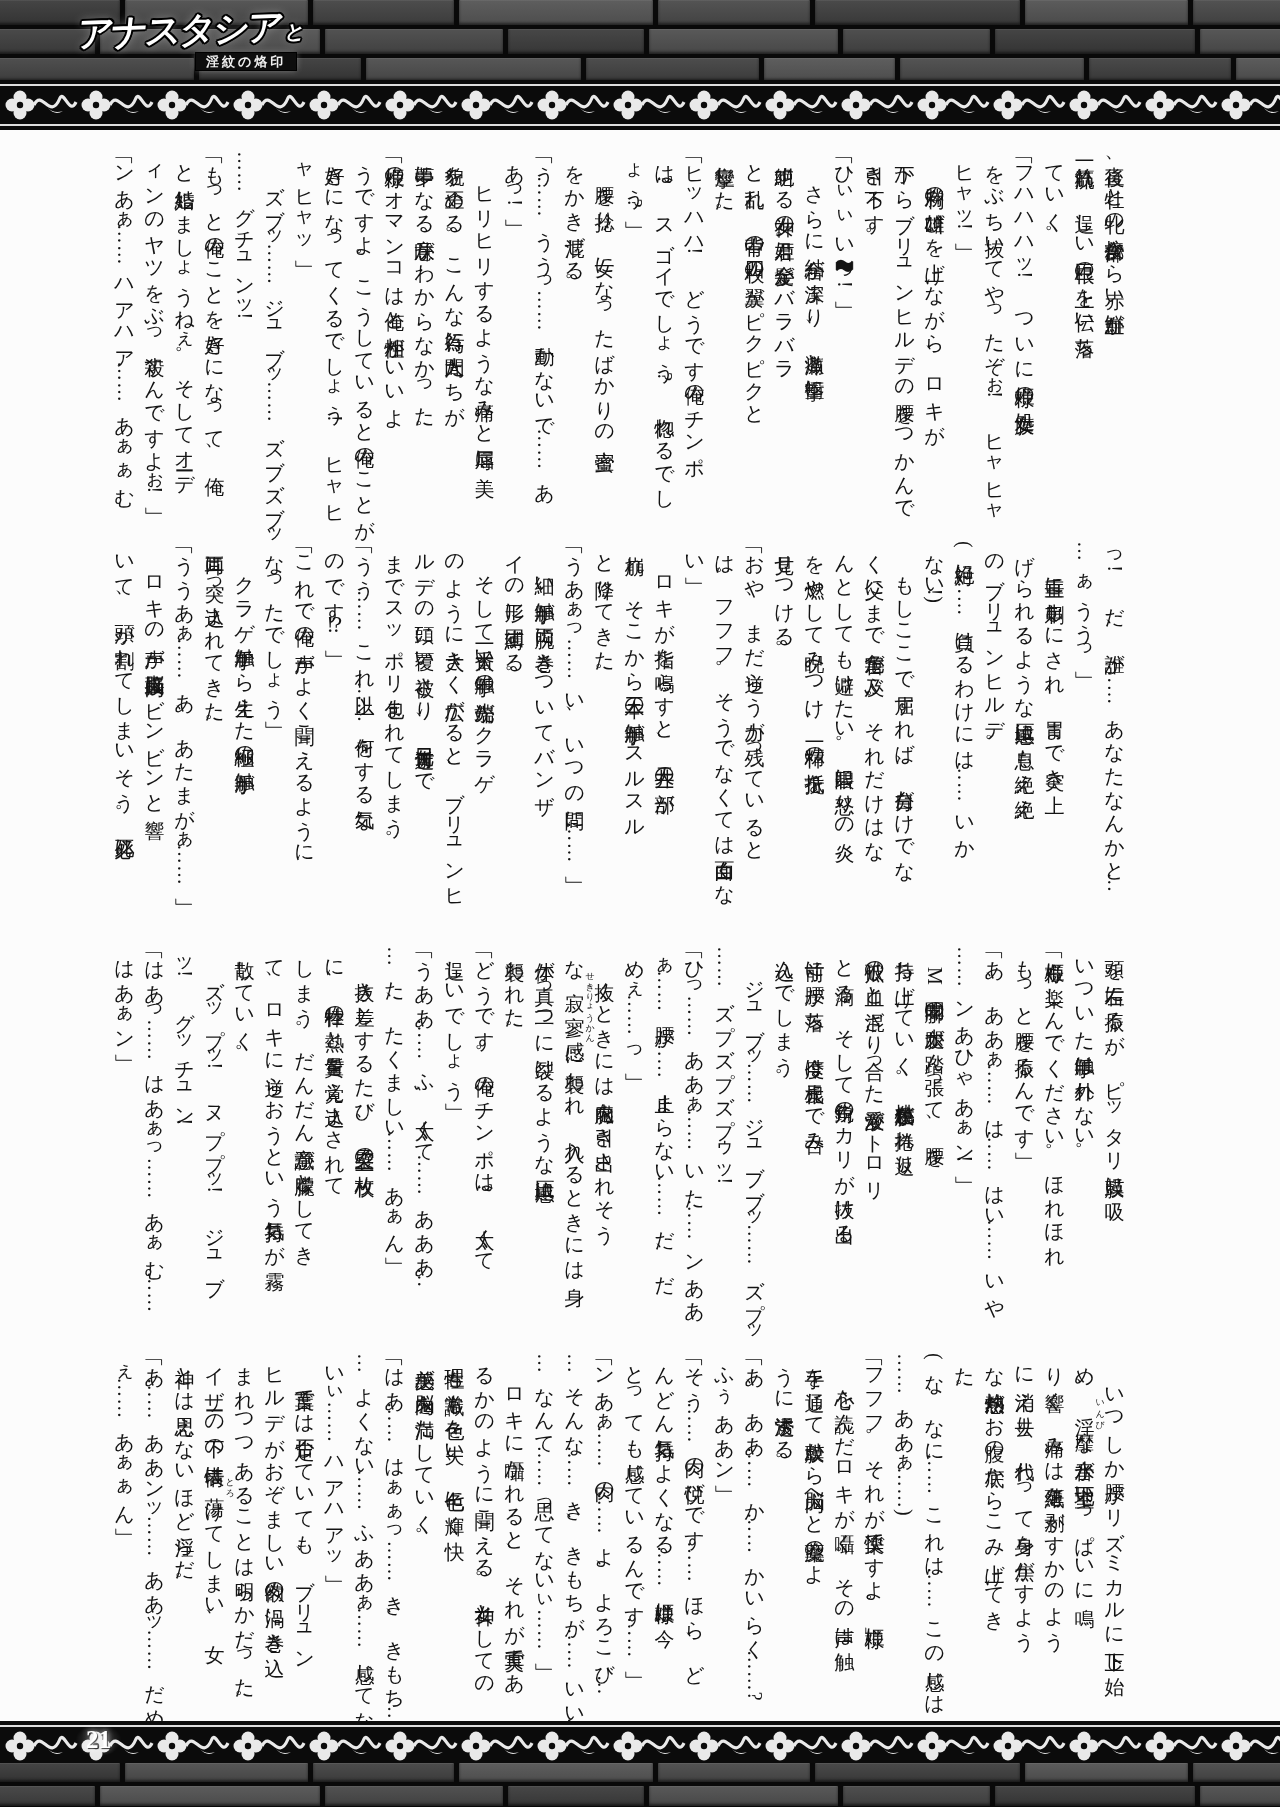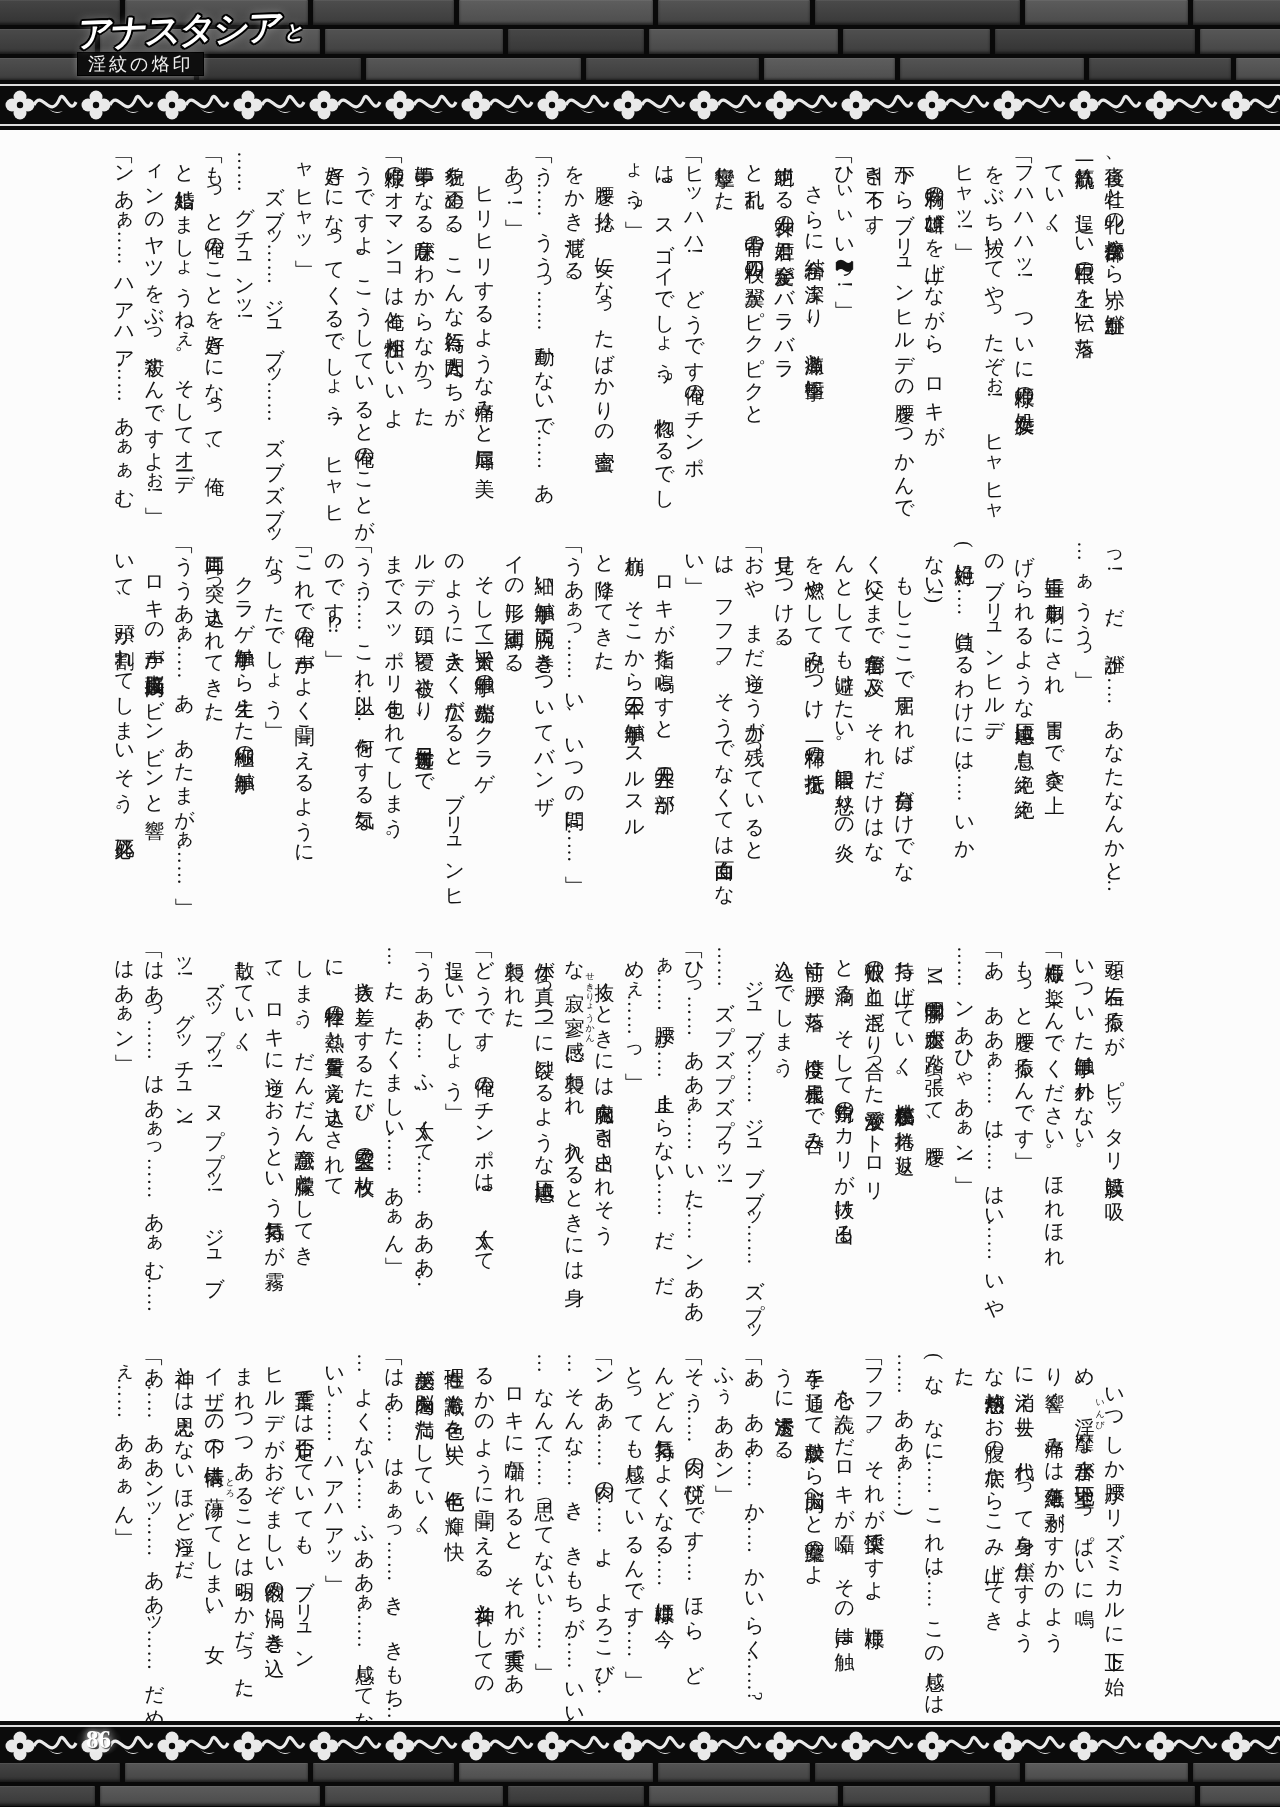--- a/index.html
+++ b/index.html
@@ -22,22 +22,22 @@
   .logo{position:absolute;left:78px;top:12px;z-index:6;color:#fff;font-weight:bold;line-height:1;}
   .logo .outline{text-shadow:2px 0 0 #000,-2px 0 0 #000,0 2px 0 #000,0 -2px 0 #000,
       1.5px 1.5px 0 #000,-1.5px -1.5px 0 #000,1.5px -1.5px 0 #000,-1.5px 1.5px 0 #000,
       0 0 10px rgba(255,255,255,.5);}
   .l1{font-size:36px;letter-spacing:-3px;transform:skewX(-8deg) rotate(-2deg);white-space:nowrap;}
   .lto{font-size:20px;margin-left:4px;}
   .l2{margin-top:-4px;margin-left:2px;white-space:nowrap;position:relative;}
   .n7{font-size:46px;font-style:italic;}
   .mainword{font-size:45px;position:relative;}
   .rb{position:absolute;top:-9px;left:120px;font-size:10px;letter-spacing:9px;font-weight:normal;}
-  .lsub{margin-top:5px;background:#0e0e0e;color:#f0f0f0;font-size:18px;
-        font-weight:normal;letter-spacing:3px;padding:2px 10px;width:max-content;
+  .lsub{margin-top:5px;margin-left:118px;background:#0e0e0e;color:#f0f0f0;font-size:13px;
+        font-weight:bold;letter-spacing:3px;padding:2px 10px;width:max-content;
         box-shadow:0 0 0 1px #000,0 0 7px rgba(255,255,255,.4);}
   
   .pagenum{position:absolute;left:76px;top:1724px;z-index:6;color:#fff;font-size:25px;
            font-weight:bold;padding:2px 10px;
            background:radial-gradient(ellipse at center,rgba(255,255,255,.28),rgba(255,255,255,0) 72%);
            text-shadow:0 0 6px rgba(255,255,255,.9),1px 1px 1px #000;}
   
   .band{position:absolute;right:150px;height:360px;}
   .vtext{writing-mode:vertical-rl;text-orientation:mixed;white-space:pre;height:358px;
          font-size:20px;line-height:30px;letter-spacing:1px;color:#141414;}
@@ -282,21 +282,21 @@
         <use href="#orn" x="760"></use>
         <use href="#orn" x="836"></use>
       <use href="#orn" x="912"></use>
         <use href="#orn" x="988"></use>
         <use href="#orn" x="1064"></use>
         <use href="#orn" x="1140"></use>
       <use href="#orn" x="1216"></use>
     </svg>
   </div>
 
-  <div class="pagenum">86</div>
+  <div class="pagenum">21</div>
 
   <div class="bricks" id="bricks-bottom">
       <div class="brickrow" style="height: 19px; margin-left: -10px;">
         <div class="brick" style="width: 130px; background: linear-gradient(rgb(69, 69, 69), rgb(51, 51, 51));"></div>
         <div class="brick" style="width: 183px; background: linear-gradient(rgb(87, 87, 87), rgb(69, 69, 69));"></div>
         <div class="brick" style="width: 141px; background: linear-gradient(rgb(77, 77, 77), rgb(59, 59, 59));"></div>
         <div class="brick" style="width: 194px; background: linear-gradient(rgb(94, 94, 94), rgb(77, 77, 77));"></div>
         <div class="brick" style="width: 152px; background: linear-gradient(rgb(84, 84, 84), rgb(66, 66, 66));"></div>
         <div class="brick" style="width: 205px; background: linear-gradient(rgb(74, 74, 74), rgb(56, 56, 56));"></div>
         <div class="brick" style="width: 163px; background: linear-gradient(rgb(92, 92, 92), rgb(74, 74, 74));"></div>

